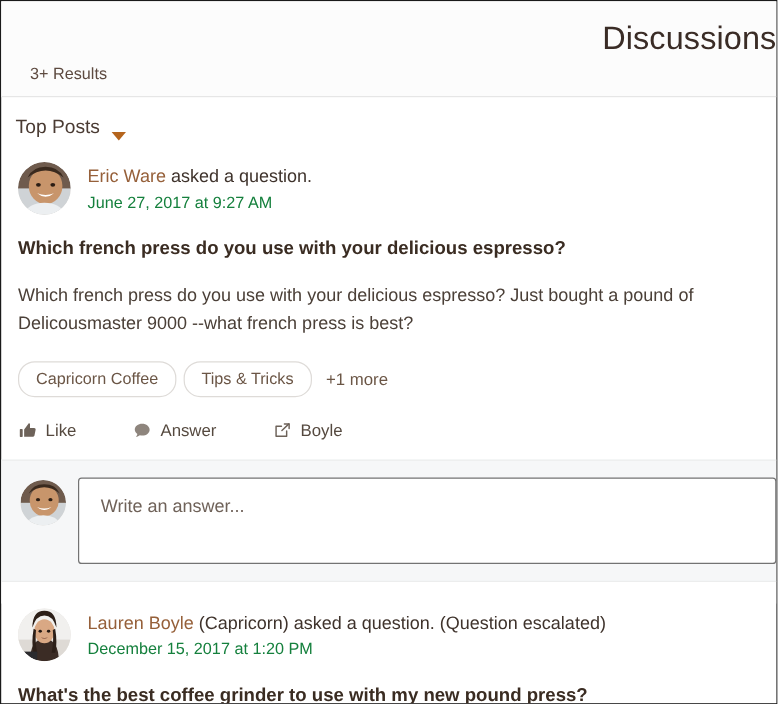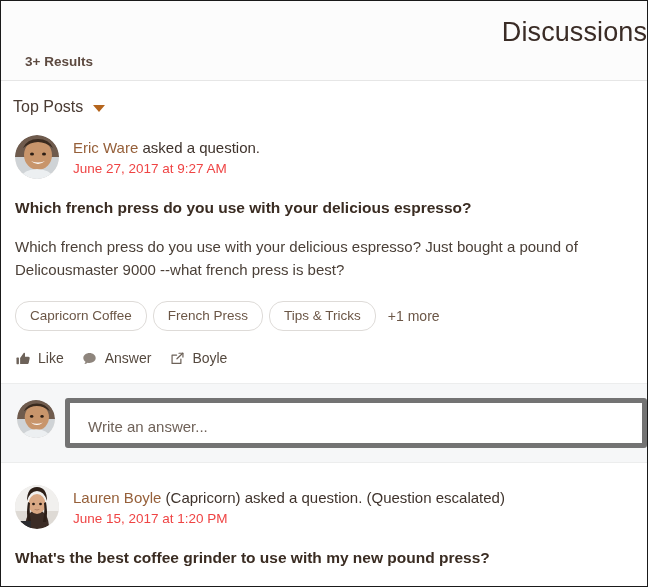--- a/index.html
+++ b/index.html
@@ -36,28 +36,27 @@
     letter-spacing: 0.1px;
     line-height: 34px;
     margin: 0;
     text-align: right;
   }
   .results-count {
     font-size: 13.5px;
     color: #5d4a40;
     margin-top: 4px;
     line-height: 18px;
-    font-weight: bold;
   }
 
   
   .sort-bar {
     padding: 16px 0 14px 12px;
     display: flex;
-    align-items: center;
+    align-items: flex-end;
     height: 50px;
     box-sizing: border-box;
   }
   .sort-label {
     font-size: 16px;
     color: #4a3b33;
     line-height: 20px;
   }
   .caret-down {
     width: 0;
@@ -98,21 +97,21 @@
     color: #3f332c;
     line-height: 21px;
   }
   .author-link {
     color: #96603a;
     text-decoration: none;
     cursor: pointer;
   }
   .meta-line2 {
     font-size: 13.5px;
-    color: #ef4444;
+    color: #15803d;
     line-height: 20px;
     margin-top: 1px;
   }
   .post-title {
     font-size: 15.5px;
     font-weight: bold;
     color: #3a2c22;
     margin-top: 18px;
     line-height: 22px;
   }
@@ -149,21 +148,21 @@
     cursor: pointer;
     line-height: 17px;
   }
 
   
   .action-row {
     display: flex;
     align-items: center;
     margin-top: 18px;
     padding-bottom: 16px;
-    gap: 18px;
+    gap: 47px;
   }
   .action {
     display: flex;
     align-items: center;
     font-size: 14px;
     color: #55493f;
     cursor: pointer;
     line-height: 18px;
   }
   .action .glyph {
@@ -192,23 +191,23 @@
     border-radius: 50%;
     overflow: hidden;
     background: #e8e5e2;
     margin-top: 2px;
   }
   .answer-avatar svg { display:block; width:100%; height:100%; }
   .answer-input {
     margin-left: 10px;
     flex: 1 1 auto;
     background: #ffffff;
-    border: 5px solid #737373;
+    border: 1px solid #737373;
     border-radius: 3px;
-    height: 50px;
+    height: 72px;
     padding: 14px 0 0 18px;
     box-sizing: border-box;
     font-size: 15px;
     color: #6f6259;
     line-height: 20px;
     cursor: text;
   }
 
   .post-divider { height: 18px; background: #ffffff; }
 </style>
@@ -252,21 +251,20 @@
         <div class="meta-line1"><span class="author-link">Eric Ware</span><span> asked a question.</span></div>
         <div class="meta-line2">June 27, 2017 at 9:27 AM</div>
       </div>
     </div>
 
     <div class="post-title">Which french press do you use with your delicious espresso?</div>
     <div class="post-body">Which french press do you use with your delicious espresso? Just bought a pound of Delicousmaster 9000 --what french press is best?</div>
 
     <div class="tag-row">
       <span class="tag">Capricorn Coffee</span>
-      <span class="tag">French Press</span>
       <span class="tag">Tips &amp; Tricks</span>
       <span class="tag-more">+1 more</span>
     </div>
 
     <div class="action-row">
       <div class="action">
         <span class="glyph">
           <svg width="15" height="15" viewBox="0 0 16 16" fill="#6d6259" xmlns="http://www.w3.org/2000/svg">
             <rect x="0.5" y="7" width="2.6" height="7" rx="0.6"></rect>
             <path d="M4.4 7.4 L8.2 2.2 C8.6 1.6 9.6 1.8 9.6 2.7 L9.6 6 L13.3 6 C14.2 6 14.8 6.8 14.6 7.6 L13.6 12.4 C13.45 13.2 12.8 13.8 12 13.8 L4.4 13.8 Z"></path>
@@ -339,19 +337,19 @@
             <path d="M31 17 q2 12 0 20 l-3 0 q2 -10 1 -19z" fill="#2c1f18"></path>
             <ellipse cx="18.5" cy="19" rx="1.4" ry="1.2" fill="#241812"></ellipse>
             <ellipse cx="25.5" cy="19" rx="1.4" ry="1.2" fill="#241812"></ellipse>
             <path d="M19 24 q3 2.5 6 0 q-3 1.3 -6 0z" fill="#8a5a46"></path>
             <rect x="2" y="36" width="14" height="8" fill="#2b2b2e"></rect>
           </g>
         </svg>
       </div>
       <div class="post-meta">
         <div class="meta-line1"><span class="author-link">Lauren Boyle</span><span> (Capricorn) asked a question. (Question escalated)</span></div>
-        <div class="meta-line2">June 15, 2017 at 1:20 PM</div>
+        <div class="meta-line2">December 15, 2017 at 1:20 PM</div>
       </div>
     </div>
     <div class="post-title">What's the best coffee grinder to use with my new pound press?</div>
   </div>
 
 </div>
 
 </body></html>

